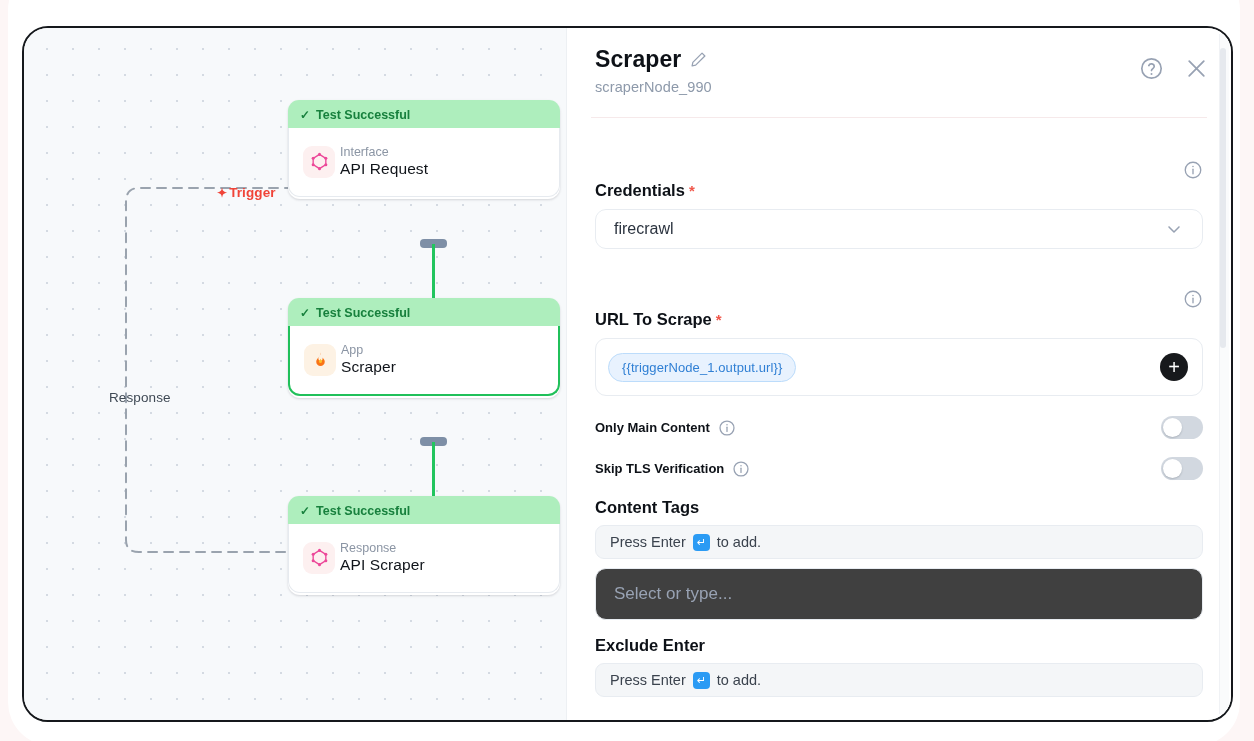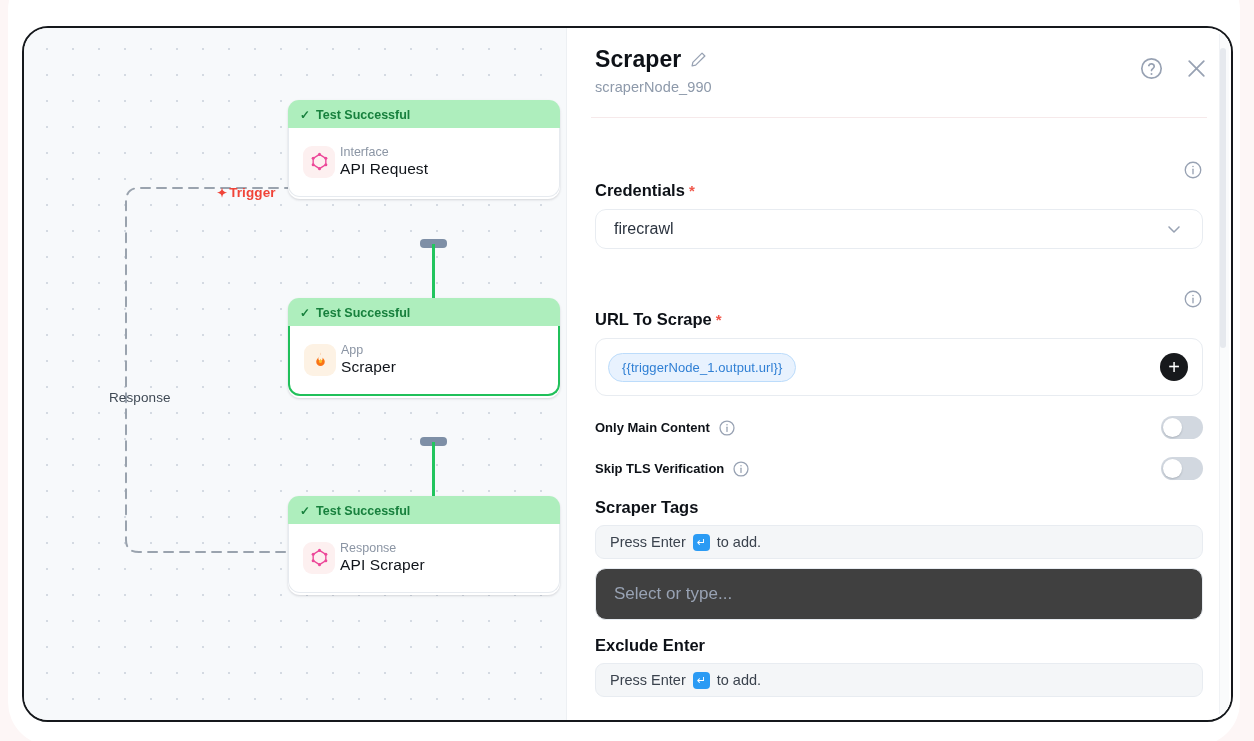--- a/index.html
+++ b/index.html
@@ -494,21 +494,21 @@
               <circle cx="12" cy="7.8" r="1" fill="currentColor" stroke="none"></circle>
             </svg>
           </span>
         </span>
         <span class="switch">
           <span class="knob"></span>
         </span>
       </div>
 
       <div class="field" style="margin-bottom:16px">
-        <div class="tag-label">Scraper Tags</div>
+        <div class="tag-label">Content Tags</div>
         <div class="hint-box">
           <span>Press Enter</span>
           <span class="enter-key">↵</span>
           <span>to add.</span>
         </div>
         <div class="tag-input">Select or type...</div>
       </div>
 
       <div class="field">
         <div class="tag-label">Exclude Enter</div>

